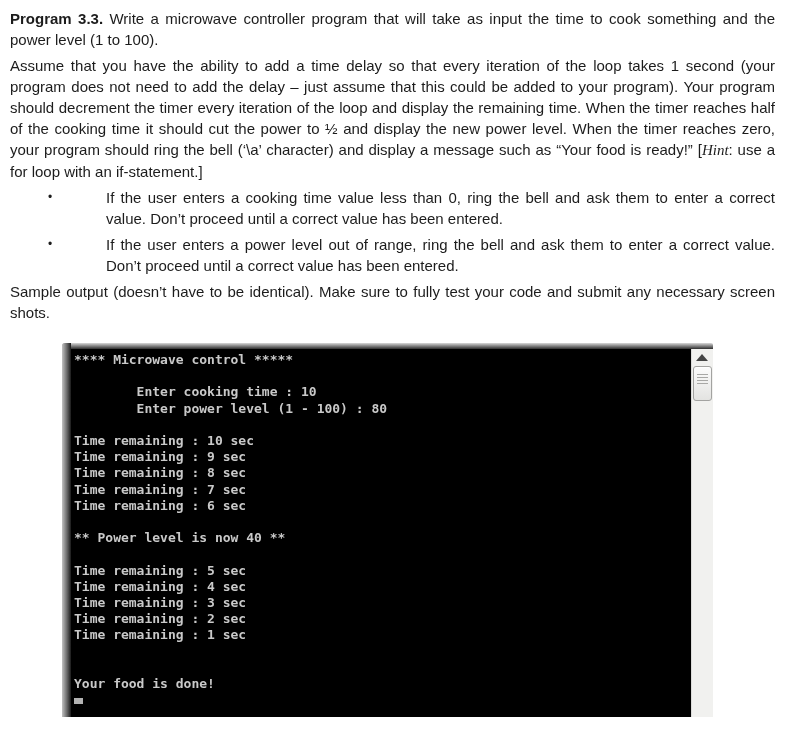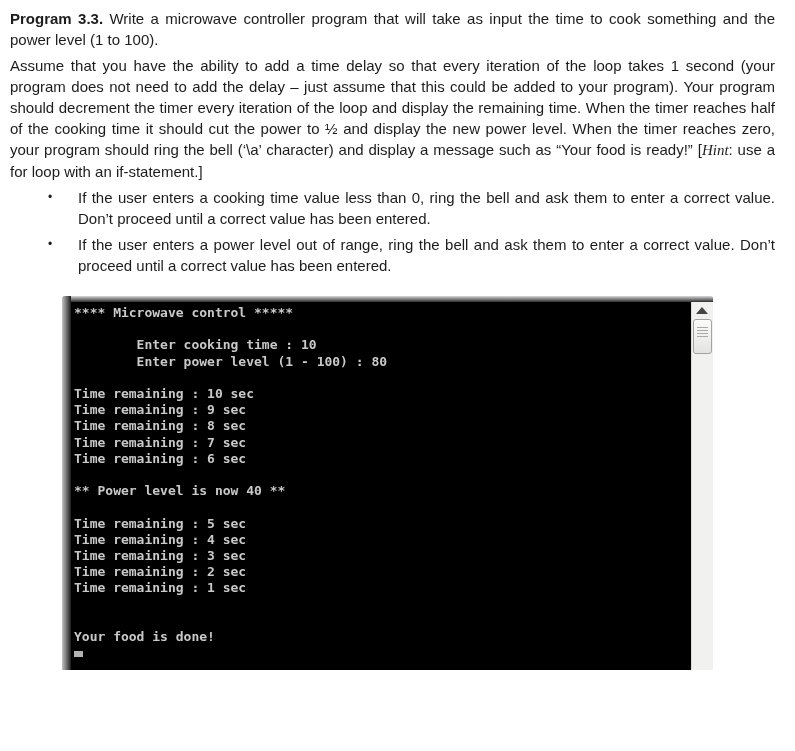--- a/index.html
+++ b/index.html
@@ -11,21 +11,21 @@
     font-size:15px;
     line-height:21px;
     text-align:justify;
     padding:8px 20px 0 10px;
   }
   .doc p{margin:0 0 5px 0;}
   .b{font-weight:bold;}
   .i{font-style:italic;font-family:Liberation Serif, serif;}
   .bullet{display:flex;margin:3px 0 5px 38px;}
   .bullet-dot{width:30px;flex:none;font-size:12px;line-height:21px;}
-  .bullet-text{flex:1;text-align:justify;}
+  .bullet-text{flex:1;text-align:justify;margin-left:28px;}
 
   
   .console-window{
     position:relative;
     margin:20px 0 0 62px;
     width:651px;
     height:374px;
   }
   .console-topbar{
     position:absolute;top:0;left:0;right:0;height:6px;
@@ -96,20 +96,21 @@
   <div class="bullet">
     <span class="bullet-dot">•</span>
     <span class="bullet-text">If the user enters a cooking time value less than 0, ring the bell and ask them to enter a correct value. Don’t proceed until a correct value has been entered.</span>
   </div>
 
   <div class="bullet">
     <span class="bullet-dot">•</span>
     <span class="bullet-text">If the user enters a power level out of range, ring the bell and ask them to enter a correct value. Don’t proceed until a correct value has been entered.</span>
   </div>
 
+  <p><span>Sample output (doesn’t have to be identical). Make sure to fully test your code and submit any necessary screen shots.</span></p>
 </div>
 
 <div class="console-window">
   <div class="console-topbar"></div>
   <div class="console-leftbar"></div>
 
   <div class="console-screen">
     <pre class="console-output">**** Microwave control *****
 
         Enter cooking time : 10

